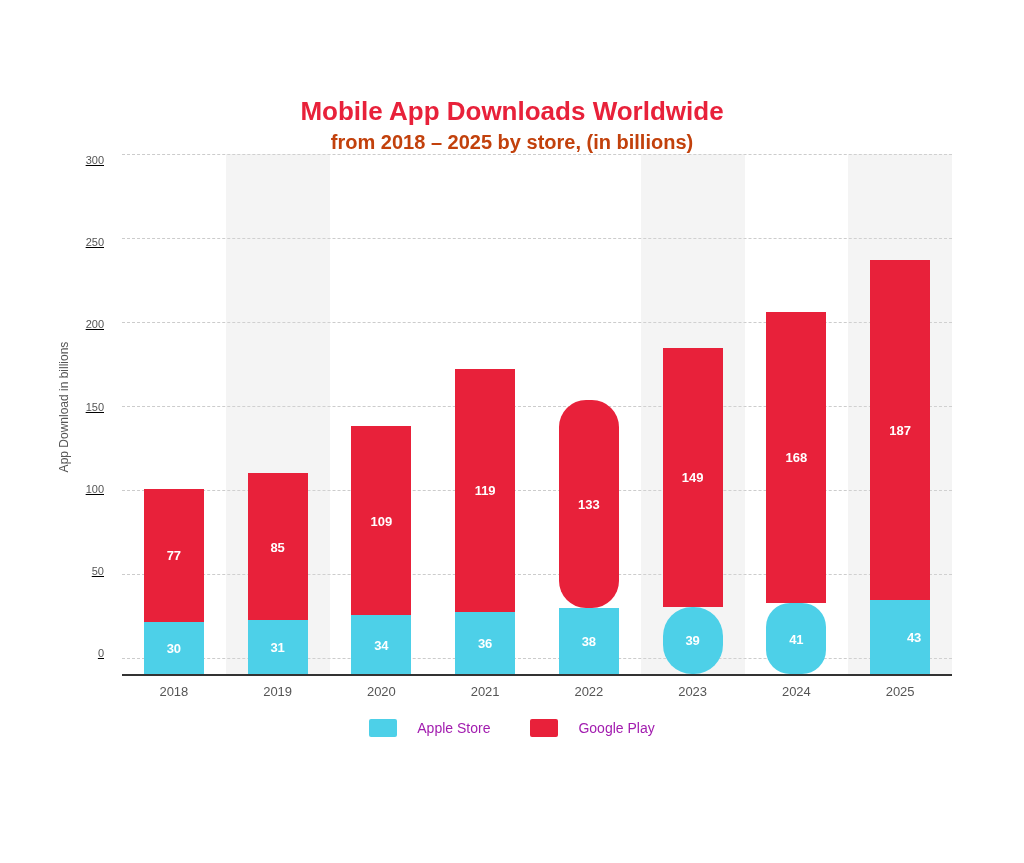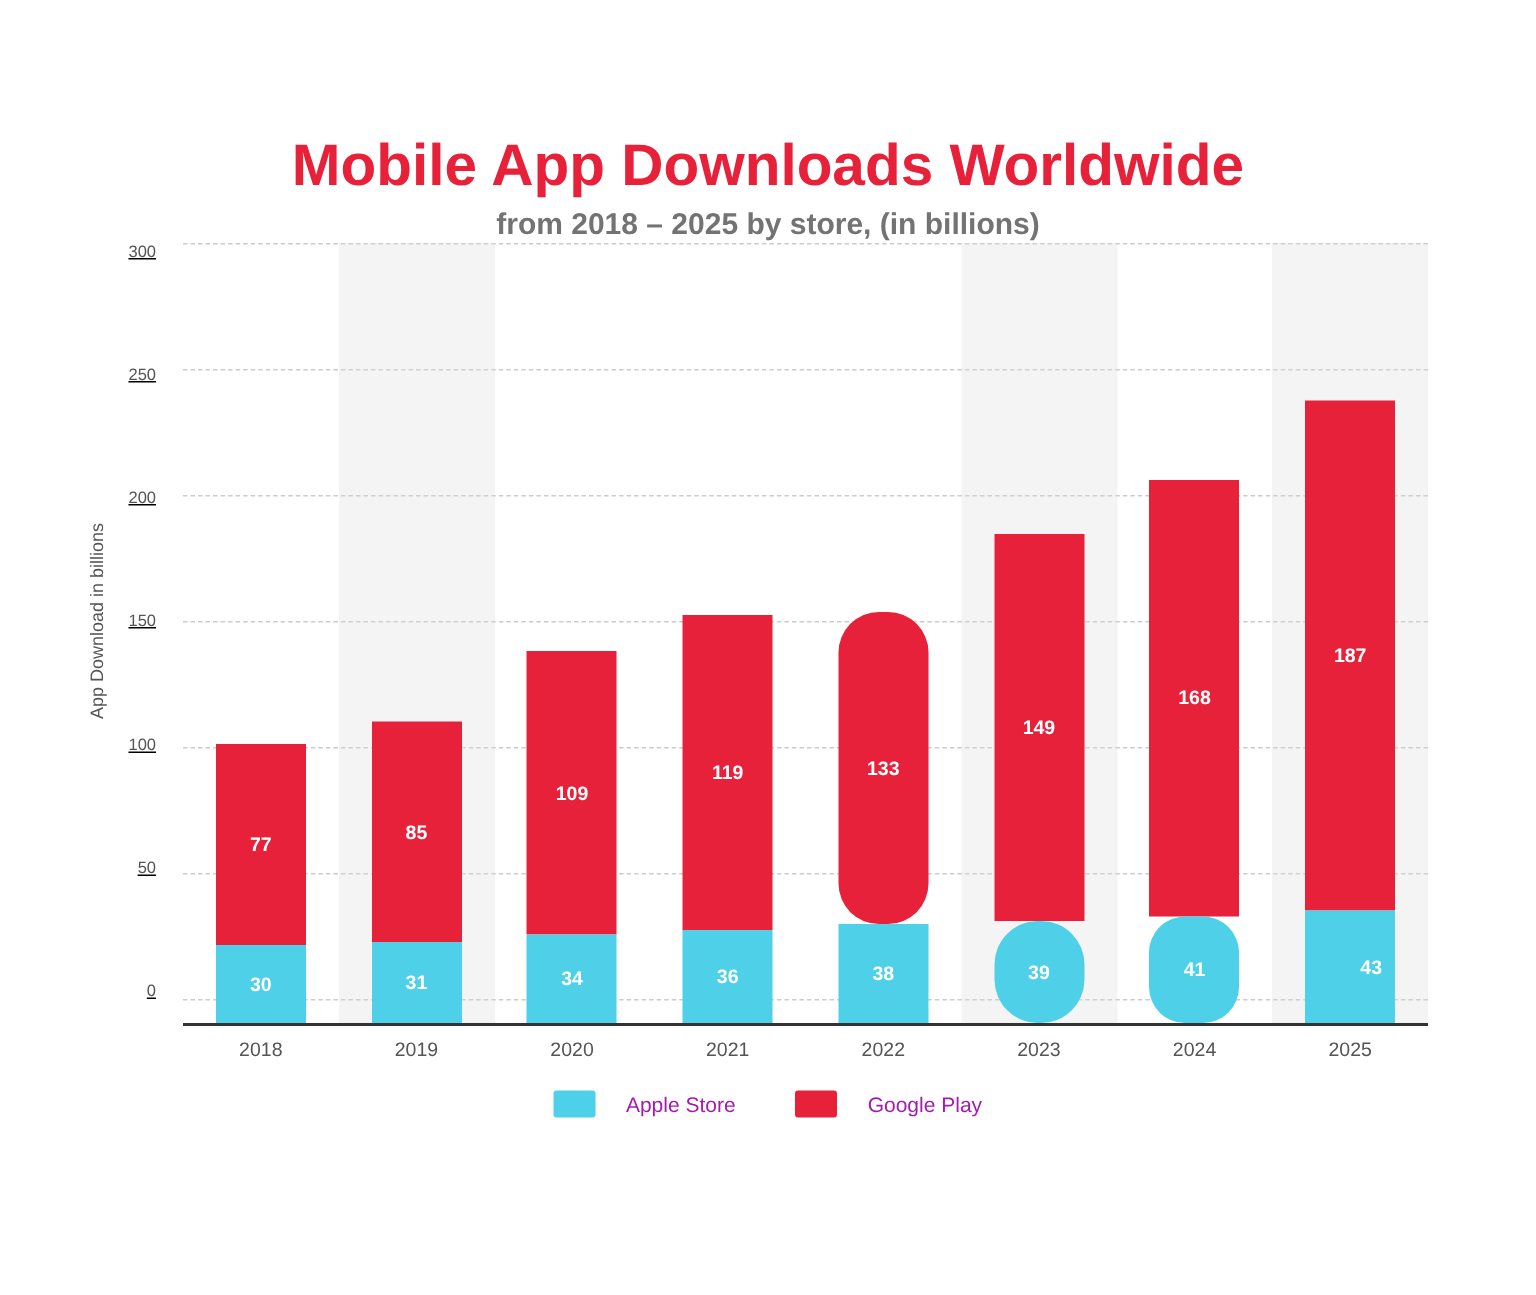--- a/index.html
+++ b/index.html
@@ -14,28 +14,28 @@
     }
     .chart-container {
       background: #fff;
       width: 960px;
       padding: 30px 20px 60px 20px;
       position: relative;
     }
     .chart-title {
       text-align: center;
       color: #e8213a;
-      font-size: 39px;
+      font-size: 26px;
       font-weight: 800;
       margin-bottom: 4px;
       line-height: 1.2;
     }
     .chart-subtitle {
       text-align: center;
-      color: #737373;
+      color: #c2410c;
       font-size: 20px;
       font-weight: 700;
     }
     .chart-area {
       display: flex;
       position: relative;
       margin-left: 70px;
       margin-right: 20px;
     }
     .y-axis {
@@ -226,21 +226,21 @@
               <div class="bar-google" style="height: 188.933px;">
                 <span class="bar-label bar-label-google">109</span>
               </div>
               <div class="bar-apple" style="height: 58.9333px;">
                 <span class="bar-label bar-label-apple">34</span>
               </div>
             </div>
           </div>
           <div class="bar-group">
             <div class="bar-column">
-              <div class="bar-google" style="height: 210px;">
+              <div class="bar-google" style="height: 243px;">
                 <span class="bar-label bar-label-google">119</span>
               </div>
               <div class="bar-apple" style="height: 62.4px;">
                 <span class="bar-label bar-label-apple">36</span>
               </div>
             </div>
           </div>
           <div class="bar-group">
             <div class="bar-column">
               <div class="bar-google" style="height: 208px; border-radius: 27px;">

